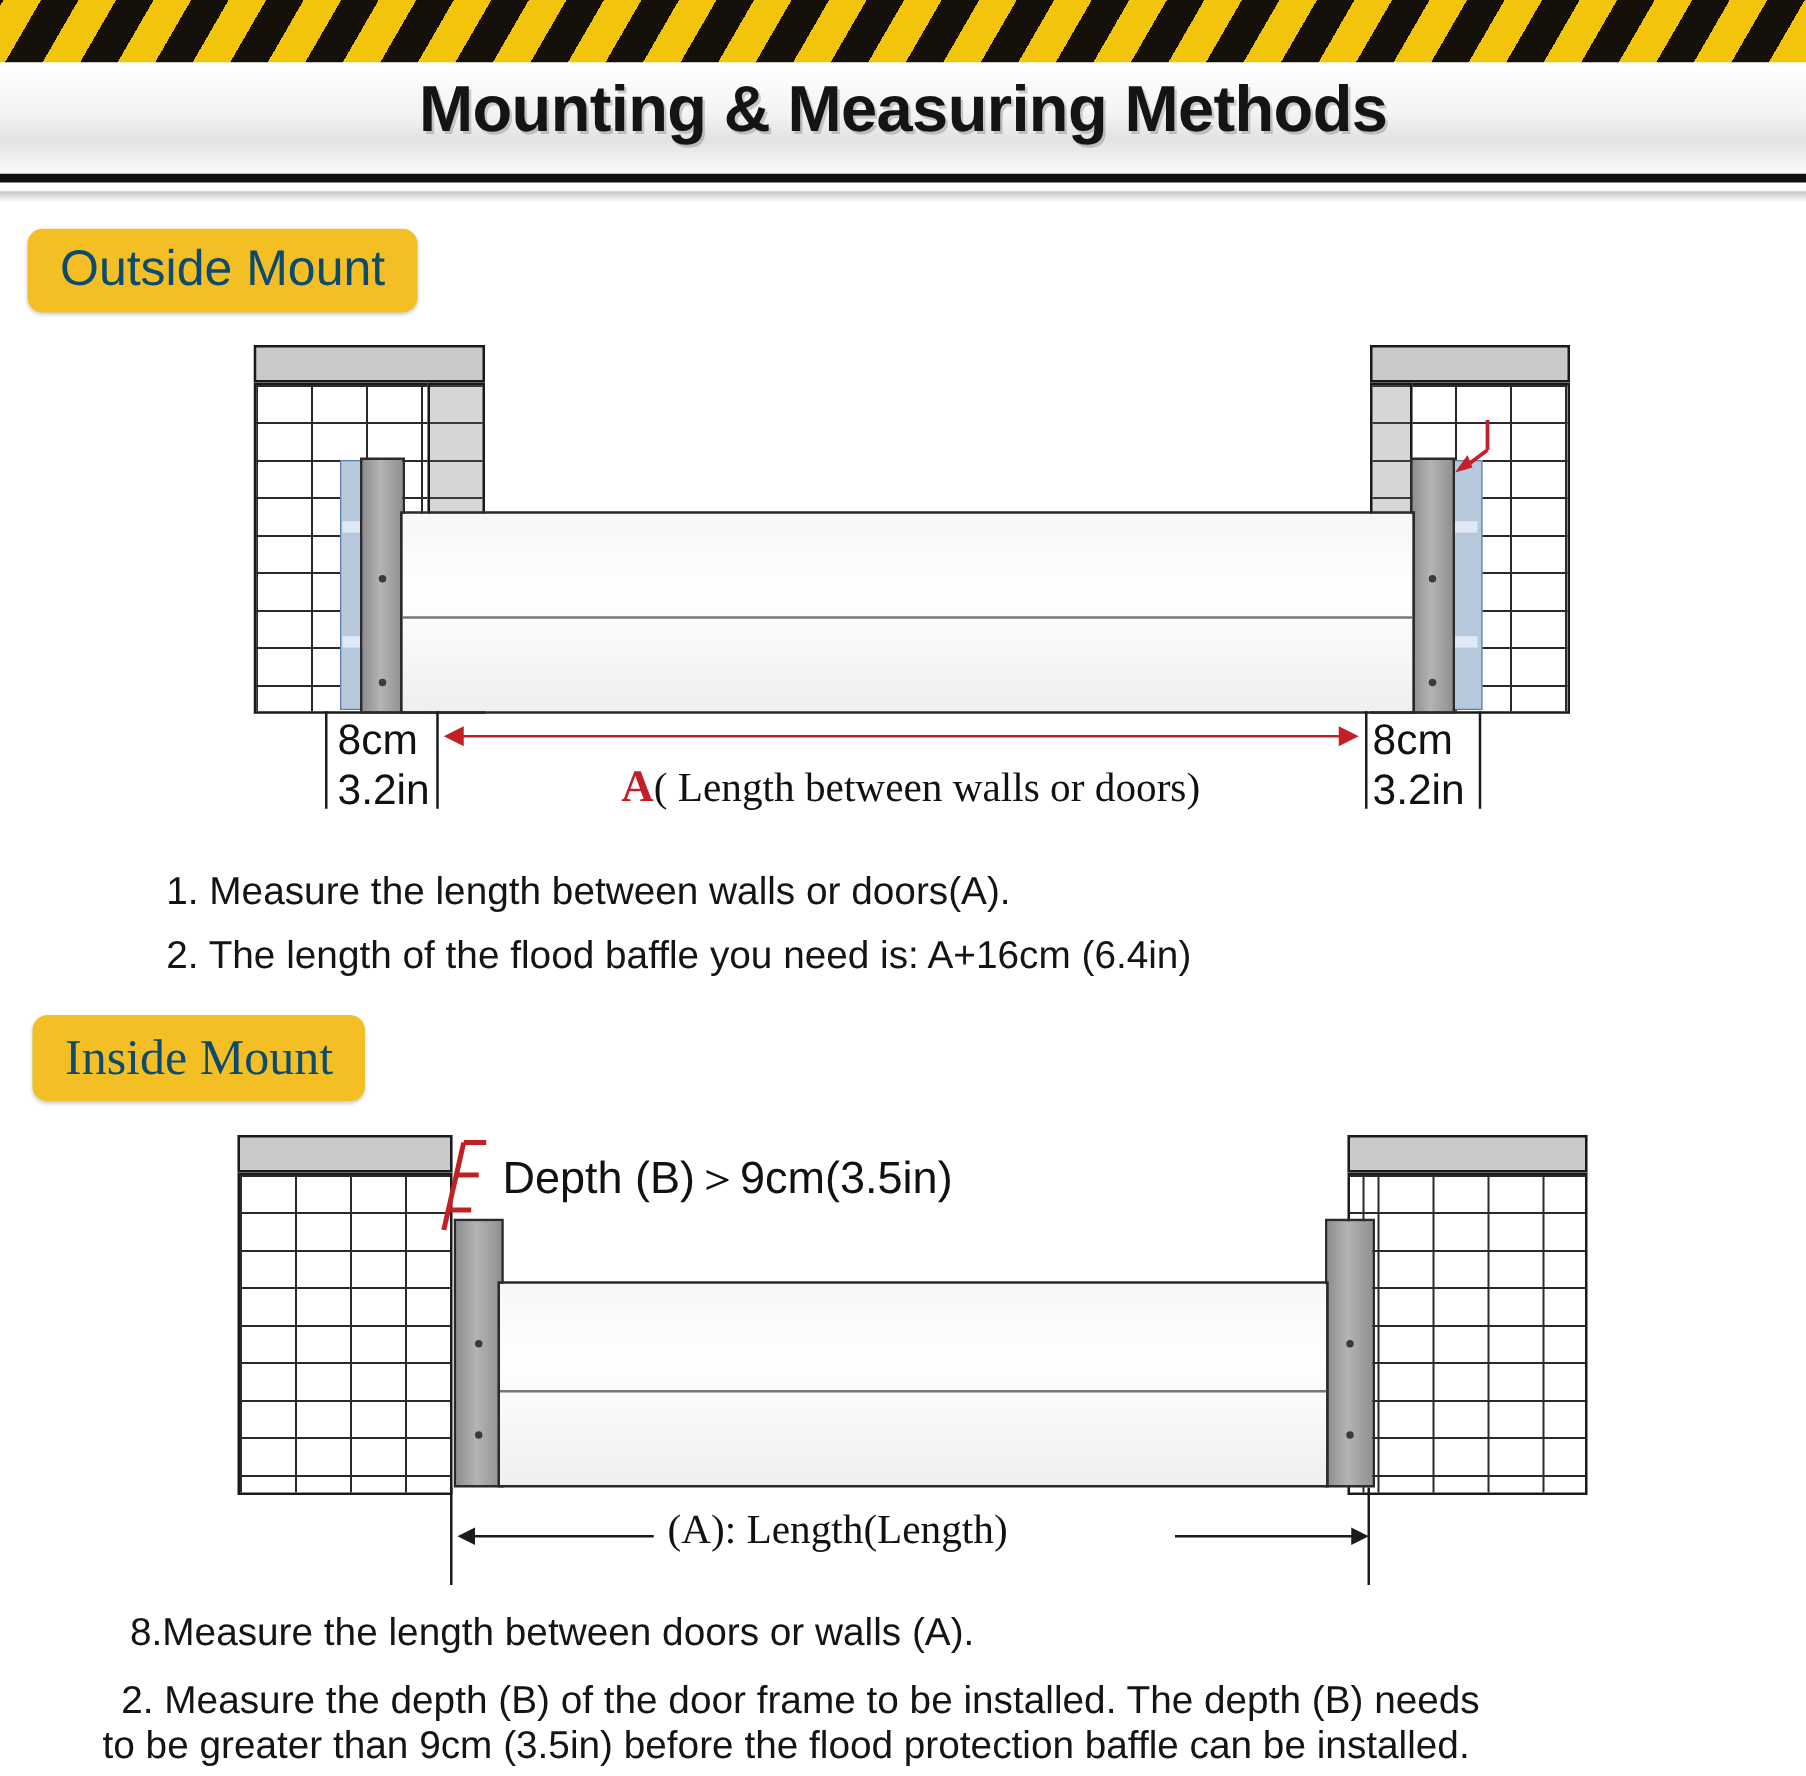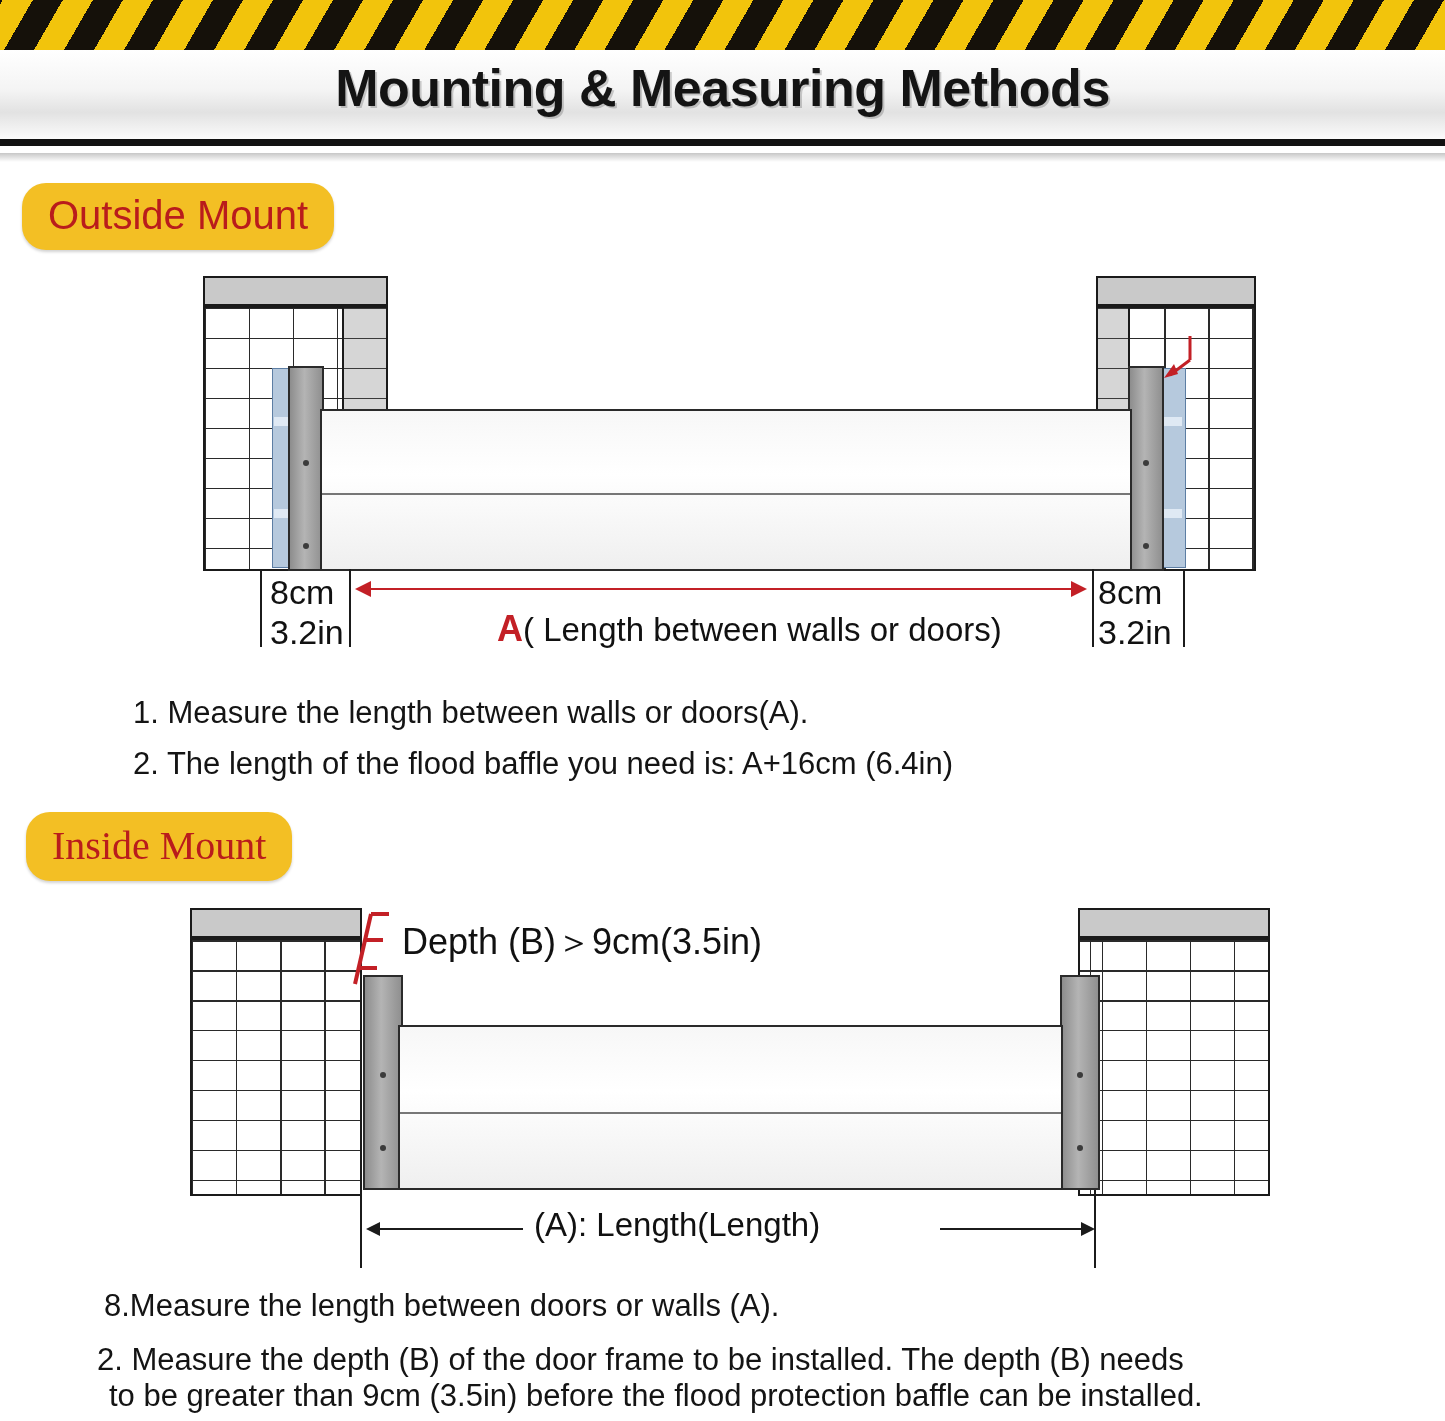--- a/index.html
+++ b/index.html
@@ -52,24 +52,24 @@
     position: absolute;
     top: 153px; left: 0;
     width: 1445px; height: 9px;
     background: linear-gradient(to bottom, rgba(0,0,0,0.22), rgba(0,0,0,0));
   }
 
   
   .pill {
     position: absolute;
     background: #f3bf24;
-    border-radius: 24px;
+    border-radius: 12px;
     padding: 10px 26px 12px 26px;
     font-size: 40px;
-    color: #b91c1c;
+    color: #0c4a6e;
     box-shadow: 0 2px 3px rgba(0,0,0,0.18);
   }
   #pill-outside { left: 22px; top: 183px; }
   #pill-inside  { left: 26px; top: 812px; font-family: Liberation Serif, serif; }
 
   
   .pillar {
     position: absolute;
     box-sizing: border-box;
   }
@@ -166,20 +166,21 @@
     font-size: 34px;
     color: #111111;
     line-height: 40px;
     white-space: nowrap;
   }
   .caption {
     position: absolute;
     font-size: 33px;
     color: #111111;
     white-space: nowrap;
+    font-family: Liberation Serif, serif;
   }
   .caption .letter-a {
     color: #c32026;
     font-weight: bold;
     font-size: 36px;
   }
   .note {
     position: absolute;
     font-size: 31px;
     color: #141414;
@@ -317,13 +318,13 @@
 <div class="black-vline" style="left:360px; top:1190px; height:78px;"></div>
 <div class="black-vline" style="left:1094px; top:1190px; height:78px;"></div>
 <div class="black-line" style="left:378px; top:1228px; width:145px;"></div>
 <div class="black-arrow-left" style="left:366px; top:1222px;"></div>
 <div class="black-line" style="left:940px; top:1228px; width:144px;"></div>
 <div class="black-arrow-right" style="left:1081px; top:1222px;"></div>
 <div class="caption" style="left:534px; top:1206px;">(A): Length(Length)</div>
 
 <div class="note" style="left:104px; top:1288px;">8.Measure the length between doors or walls (A).</div>
 <div class="note" style="left:97px; top:1342px;text-align:center;">2. Measure the depth (B) of the door frame to be installed. The depth (B) needs</div>
-<div class="note" style="left:109px; top:1378px;">to be greater than 9cm (3.5in) before the flood protection baffle can be installed.</div>
+<div class="note" style="left:82px; top:1378px;">to be greater than 9cm (3.5in) before the flood protection baffle can be installed.</div>
 
 </body></html>

